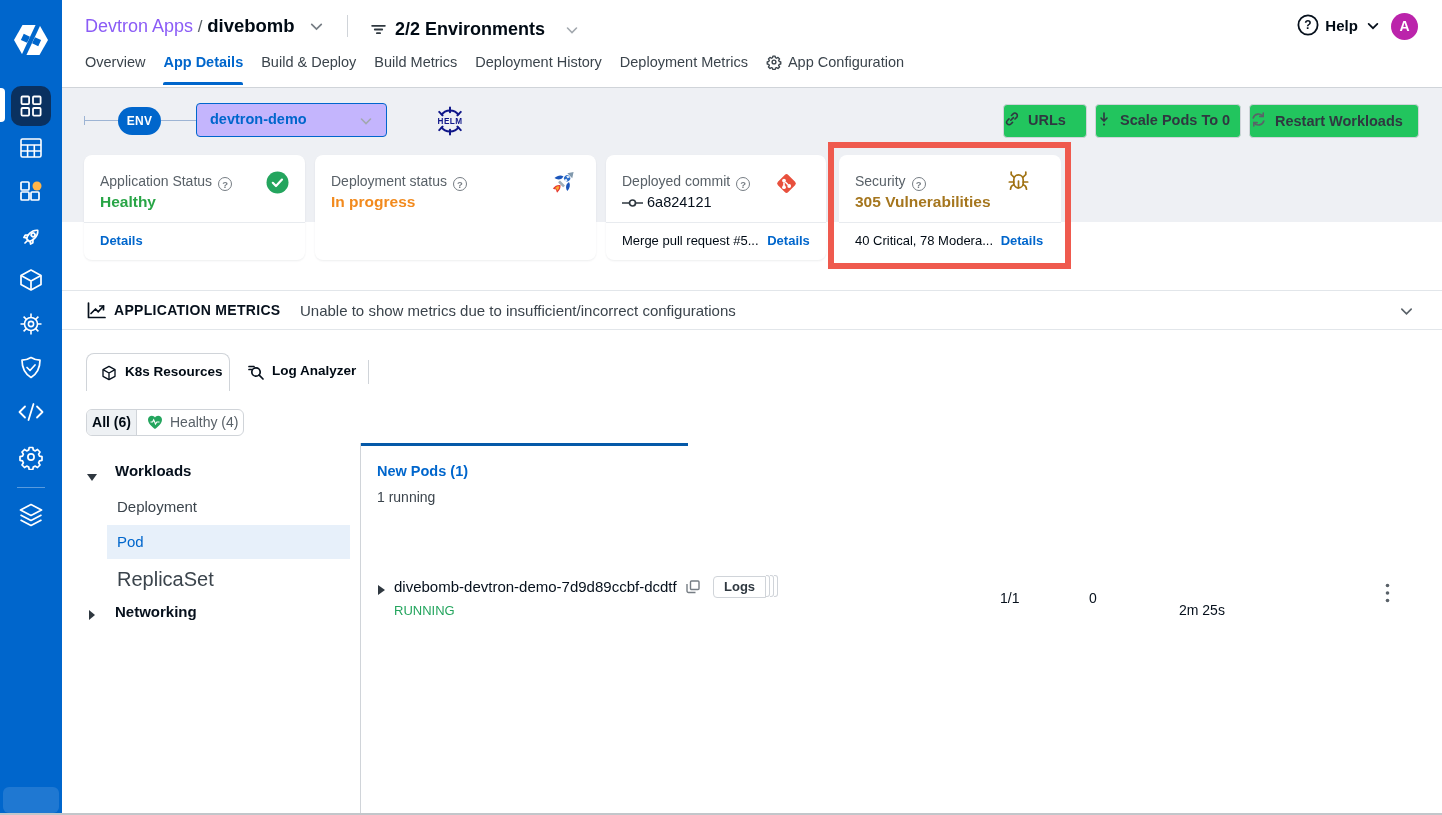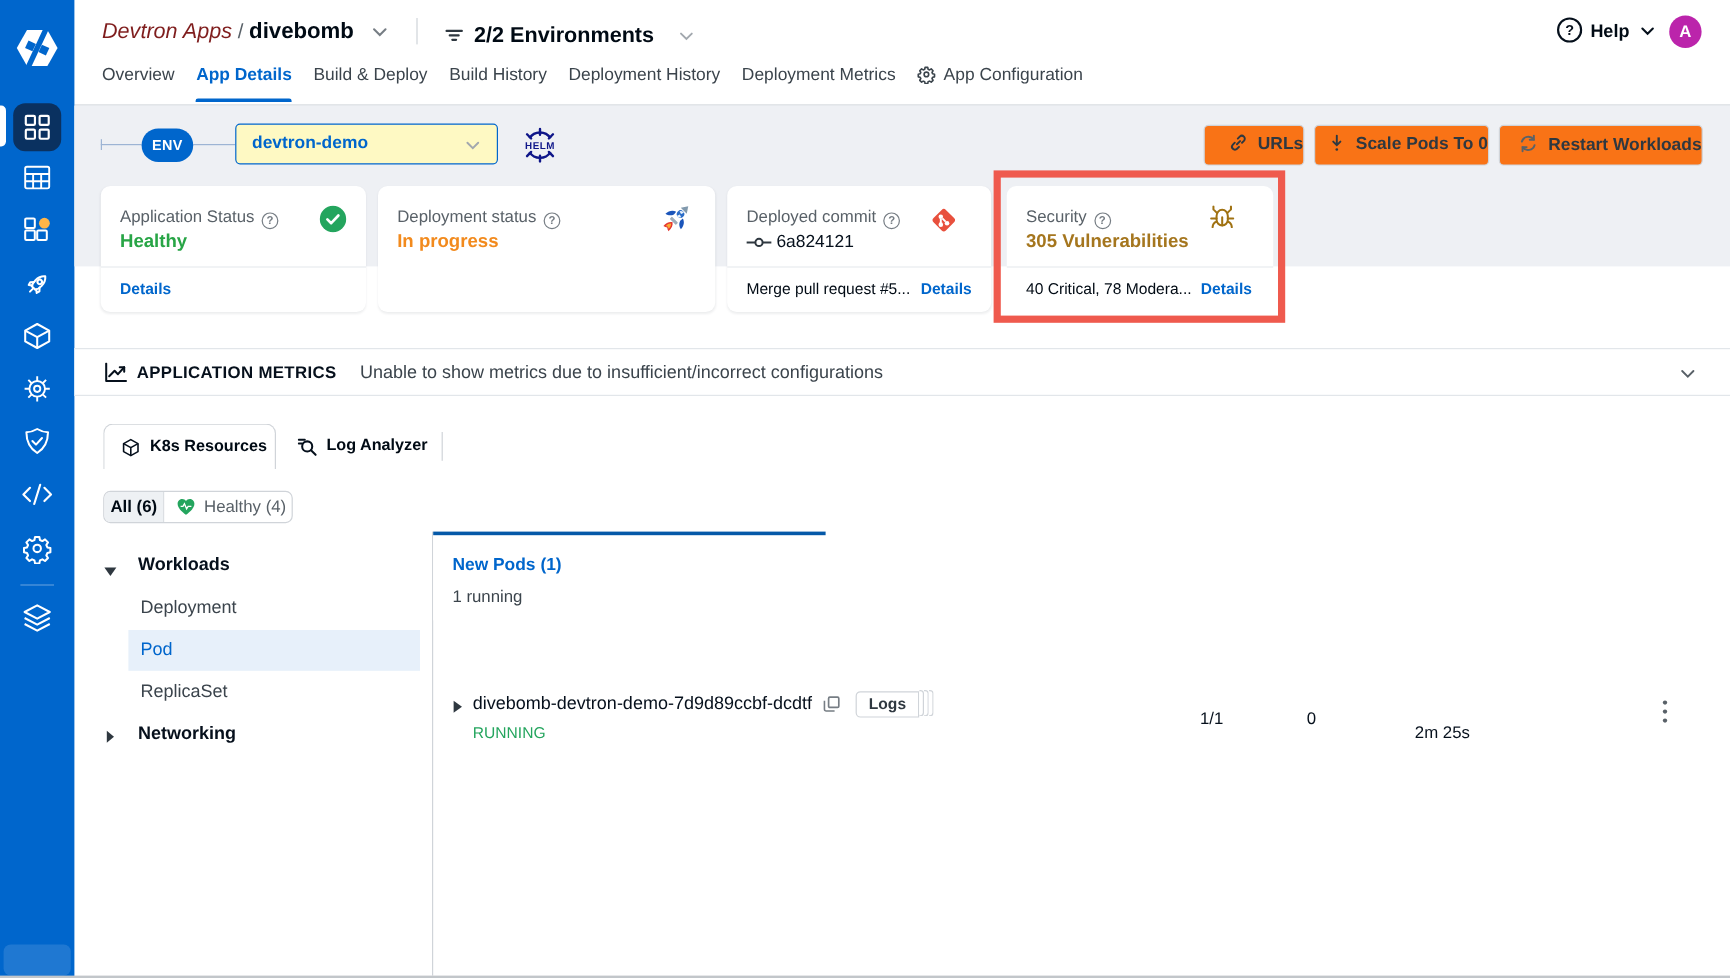--- a/index.html
+++ b/index.html
@@ -13,37 +13,37 @@
 .nav-active { position:absolute; left:11px; top:86px; width:40px; height:40px; background:#0a3160; border-radius:10px; }
 .nav-notch { position:absolute; left:0; top:88px; width:5px; height:34px; background:#fff; border-radius:0 4px 4px 0; }
 .nav-ic { position:absolute; left:0; width:62px; text-align:center; }
 .nav-divider { position:absolute; left:17px; top:487px; width:28px; height:1px; background:rgba(255,255,255,0.35); }
 .side-bottom { position:absolute; left:3px; top:787px; width:56px; height:26px; background:rgba(255,255,255,0.12); border-radius:6px; }
 .bottom-line { position:absolute; left:0; top:813px; width:1442px; height:2px; background:#c2c6ca; z-index:50; }
 
 
 .header { position:absolute; left:62px; top:0; width:1380px; height:88px; background:#fff; border-bottom:1px solid #d0d4d9; }
 .crumb { position:absolute; top:17px; left:23px; font-size:16px; white-space:nowrap; }
-.crumb a { color:#7f1d1d; text-decoration:none;font-style:italic; }
+.crumb a { color:#8b5cf6; text-decoration:none; }
 .crumb b { font-size:18.5px; font-weight:bold; color:#000a14;text-align:center; }
 .tabs { position:absolute; top:54px; left:23px; font-size:14.5px; color:#3b444c; white-space:nowrap; }
 .tabs span { margin-right:18px; }
 .tabs .act { color:#0066cc; font-weight:bold; }
 .tab-underline { position:absolute; left:101px; top:82px; width:80px; height:3px; background:#0066cc; border-radius:2px 2px 0 0; }
 .help { position:absolute; top:14px; right:62px; font-size:15px; font-weight:bold; color:#000a14; }
 .avatar { position:absolute; top:13px; right:24px; width:27px; height:27px; border-radius:50%; background:#bb24ab; color:#fff; font-size:14px; font-weight:bold; text-align:center; line-height:27px; }
 
 
 .grayband { position:absolute; left:62px; top:88px; width:1380px; height:134px; background:#eef0f4; }
 .envline { position:absolute; top:120px; height:1px; background:#9db4d4; }
 .envtick { position:absolute; left:84px; top:116px; width:1px; height:9px; background:#9db4d4; }
 .envpill { position:absolute; left:118px; top:107px; width:43px; height:28px; background:#0066cc; border-radius:14px; color:#fff; font-size:12px; font-weight:bold; text-align:center; line-height:28px; letter-spacing:0.3px; }
-.envsel { position:absolute; left:196px; top:103px; width:219px; height:34px; background:#fef9c3; border:1px solid #0066cc; border-radius:4px; }
+.envsel { position:absolute; left:196px; top:103px; width:191px; height:34px; background:#c4b5fd; border:1px solid #0066cc; border-radius:4px; }
 .envsel .t { position:absolute; left:13px; top:7px; font-size:14.5px; font-weight:bold; color:#0066cc; }
-.btn { position:absolute; top:104px; height:34px; background:#f97316; border:1px solid #d0d4d9; border-radius:4px; font-size:14.5px; font-weight:bold; color:#2f3840; text-align:right; }
+.btn { position:absolute; top:104px; height:34px; background:#22c55e; border:1px solid #d0d4d9; border-radius:4px; font-size:14.5px; font-weight:bold; color:#2f3840; text-align:left; }
 .btn .lbl { display:inline-block; vertical-align:middle; }
 
 
 .card { position:absolute; top:155px; height:105px; background:#fff; border-radius:8px; box-shadow:0 1px 2px rgba(21,34,50,0.08); }
 .card .hd { position:absolute; left:16px; top:17px; right:16px; height:50px; }
 .card .lbl { font-size:14px; color:#596168; }
 .card .val { position:absolute; left:0; top:21px; font-size:15.5px; font-weight:bold; }
 .card .ft { position:absolute; left:0; right:0; bottom:0; height:38px; border-top:1px solid #e8ebef; font-size:13px; }
 .card .ft .in { position:absolute; left:16px; top:10px; right:16px; white-space:nowrap; overflow:hidden; }
 .qm { display:inline-block; width:14px; height:14px; border:1.3px solid #767d84; border-radius:50%; color:#767d84; font-size:9.5px; font-weight:bold; text-align:center; line-height:13px; vertical-align:-2px; margin-left:6px; }
@@ -100,21 +100,21 @@
       <svg width="22" height="22" viewBox="0 0 22 22" style="vertical-align:-5px;margin-right:6px">
           <circle cx="11" cy="11" r="9.6" fill="none" stroke="#06101c" stroke-width="1.8"></circle>
           <text x="11" y="15" font-size="12" font-weight="bold" fill="#06101c" text-anchor="middle">?</text>
         </svg>Help
       <svg width="14" height="14" viewBox="0 0 16 16" style="vertical-align:-2px;margin-left:4px">
           <path d="M3 5.5 8 10.5 13 5.5" stroke="#06101c" stroke-width="2" fill="none" stroke-linecap="round"></path>
         </svg>
     </div>
     <div class="avatar">A</div>
     <div class="tabs">
-      <span>Overview</span><span class="act">App Details</span><span>Build &amp; Deploy</span><span>Build History</span><span>Deployment History</span><span>Deployment Metrics</span><span><svg width="16" height="16" viewBox="0 0 26 26" style="vertical-align:-3px;margin-right:6px">
+      <span>Overview</span><span class="act">App Details</span><span>Build &amp; Deploy</span><span>Build Metrics</span><span>Deployment History</span><span>Deployment Metrics</span><span><svg width="16" height="16" viewBox="0 0 26 26" style="vertical-align:-3px;margin-right:6px">
             <g fill="none" stroke="#3b444c" stroke-width="2.2" stroke-linejoin="round">
               <circle cx="13" cy="13" r="3.1"></circle>
               <path d="M11.2 3.5h3.6l.5 2.5 2 .9 2.2-1.4 2.5 2.5-1.4 2.2.9 2 2.5.5v3.6l-2.5.5-.9 2 1.4 2.2-2.5 2.5-2.2-1.4-2 .9-.5 2.5h-3.6l-.5-2.5-2-.9-2.2 1.4-2.5-2.5 1.4-2.2-.9-2-2.5-.5v-3.6l2.5-.5.9-2-1.4-2.2 2.5-2.5 2.2 1.4 2-.9z"></path>
             </g>
           </svg>App Configuration</span>
     </div>
     <div class="tab-underline"></div>
   </div>
 
   <div class="sidebar">
@@ -356,21 +356,21 @@
           <path d="M3.5 7h2l1.2-2.2L8.5 9l1.3-2h2.7" stroke="#fff" stroke-width="1.1" fill="none"></path>
         </svg>Healthy (4)
     </div>
   </div>
 
   <div class="abs" style="left:107px;top:525px;width:243px;height:34px;background:#e7f0fa;"></div>
   <div class="abs" style="left:87px;top:467px;"><span class="tri-d"></span></div>
   <div class="abs" style="left:115px;top:462px;font-size:15px;font-weight:bold;color:#06101c">Workloads</div>
   <div class="abs" style="left:117px;top:498px;font-size:15px;color:#3b444c">Deployment</div>
   <div class="abs" style="left:117px;top:533px;font-size:15px;color:#0066cc">Pod</div>
-  <div class="abs" style="left:117px;top:568px;font-size:15px;color:#3b444c">ReplicaSet</div>
+  <div class="abs" style="left:117px;top:568px;font-size:20px;color:#3b444c">ReplicaSet</div>
   <div class="abs" style="left:89px;top:606px;"><span class="tri-r2"></span></div>
   <div class="abs" style="left:115px;top:603px;font-size:15px;font-weight:bold;color:#06101c">Networking</div>
   <div class="vdiv"></div>
 
   <div class="newpods">
     <div class="abs" style="left:16px;top:17px;font-size:14.5px;font-weight:bold;color:#0066cc">New Pods (1)</div>
     <div class="abs" style="left:16px;top:43px;font-size:14px;color:#3b444c">1 running</div>
   </div>
   <div class="abs" style="left:361px;top:564px;width:1081px;height:62px;">
     <span class="abs" style="left:17px;top:17px"><span class="tri-r" style="border-left-color:#2f3840"></span></span>

